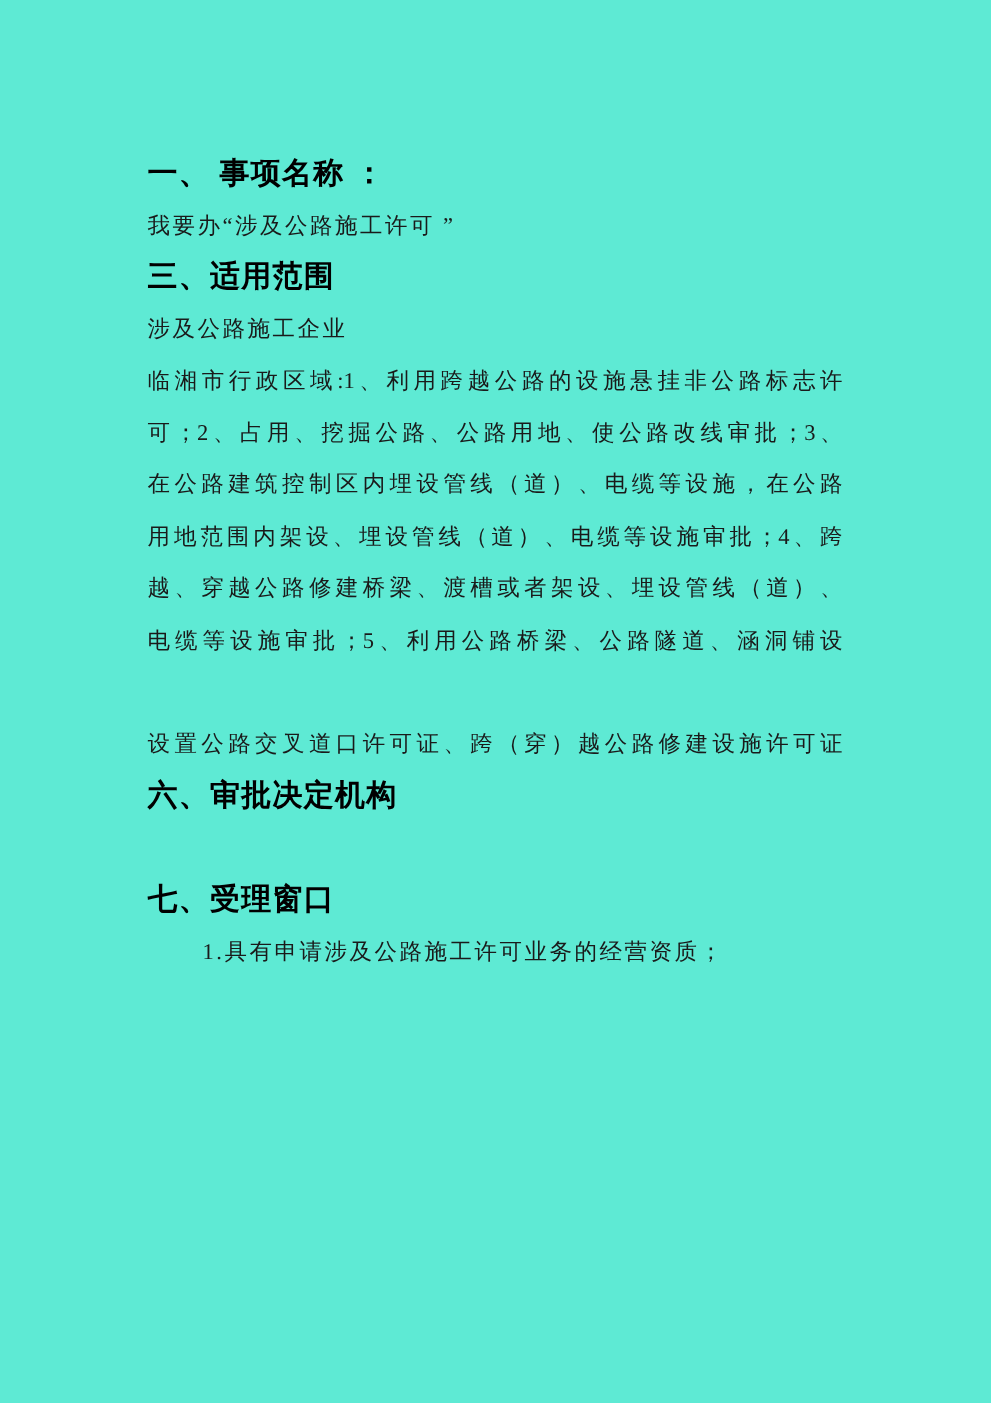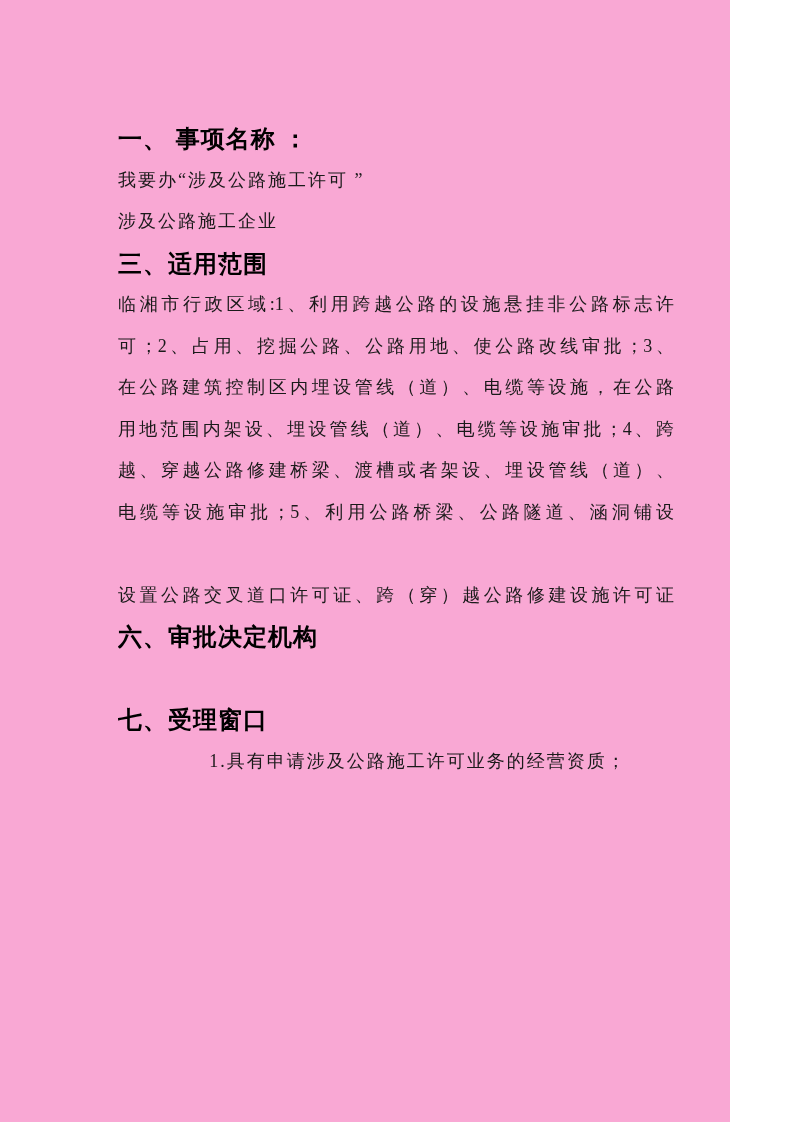--- a/index.html
+++ b/index.html
@@ -2,23 +2,23 @@
 <html><head>
 <meta charset="utf-8">
 <style>
   html, body {
     margin: 0;
     padding: 0;
     background: #ffffff;
   }
   .page {
     position: relative;
-    width: 730px;
+    width: 793px;
     height: 1122px;
-    background: #f9a8d4;
+    background: #5eead4;
     overflow: hidden;
     color: #000000;
   }
   .content {
     position: absolute;
     top: 118px;
     left: 118px;
     width: 556px;
   }
   .line {
@@ -41,38 +41,37 @@
     color: #1a1a1a;
   }
   .j {
     white-space: normal;
     letter-spacing: 0;
     text-align: justify;
     text-align-last: justify;
   }
   .indent {
     padding-left: 44px;
-    text-align: center;
   }
   .empty {
     
   }
 </style>
 </head>
 <body>
 
 <div class="page">
   <div class="content">
 
     <div class="line h">一、 事项名称 ：</div>
     <div class="line t">我要办“涉及公路施工许可 ”</div>
 
+    <div class="line h">三、适用范围</div>
+
     <div class="line t">涉及公路施工企业</div>
-
-    <div class="line h">三、适用范围</div>
     <div class="line t j">临湘市行政区域:1、利用跨越公路的设施悬挂非公路标志许</div>
     <div class="line t j">可；2、占用、挖掘公路、公路用地、使公路改线审批；3、</div>
     <div class="line t j">在公路建筑控制区内埋设管线（道）、电缆等设施，在公路</div>
     <div class="line t j">用地范围内架设、埋设管线（道）、电缆等设施审批；4、跨</div>
     <div class="line t j">越、穿越公路修建桥梁、渡槽或者架设、埋设管线（道）、</div>
     <div class="line t j">电缆等设施审批；5、利用公路桥梁、公路隧道、涵洞铺设</div>
 
     <div class="line empty"></div>
 
     <div class="line t j">设置公路交叉道口许可证、跨（穿）越公路修建设施许可证</div>

